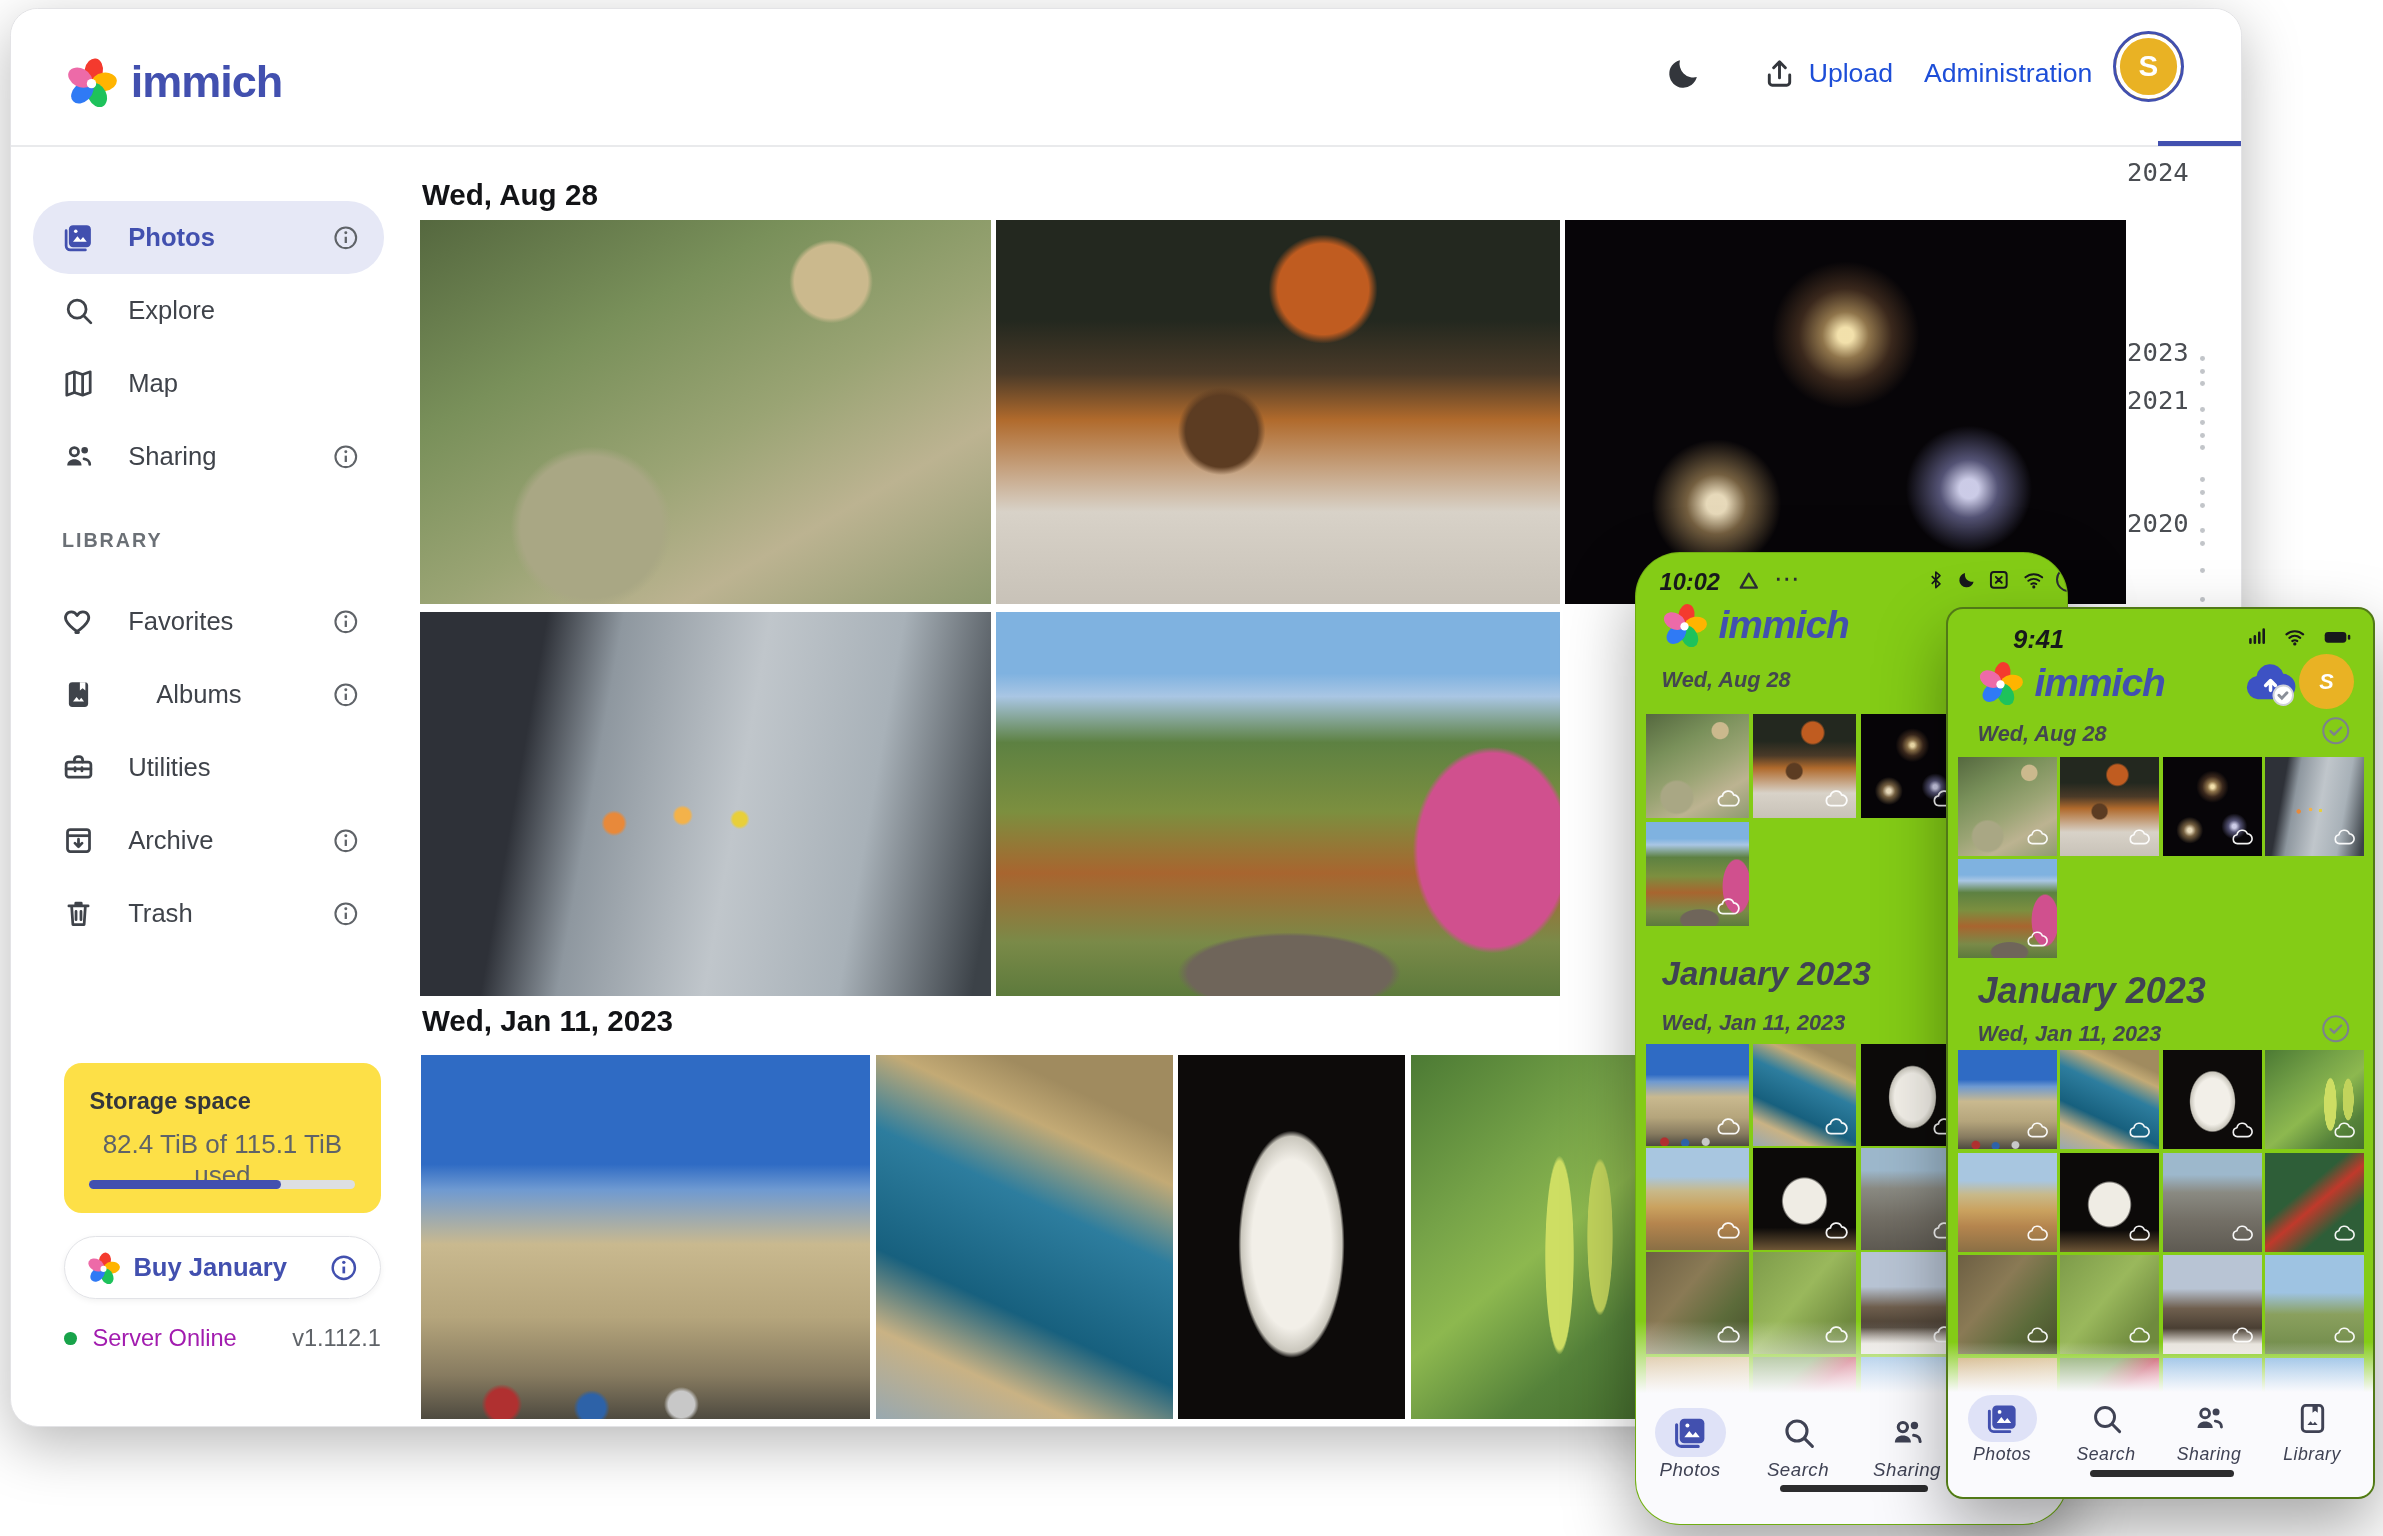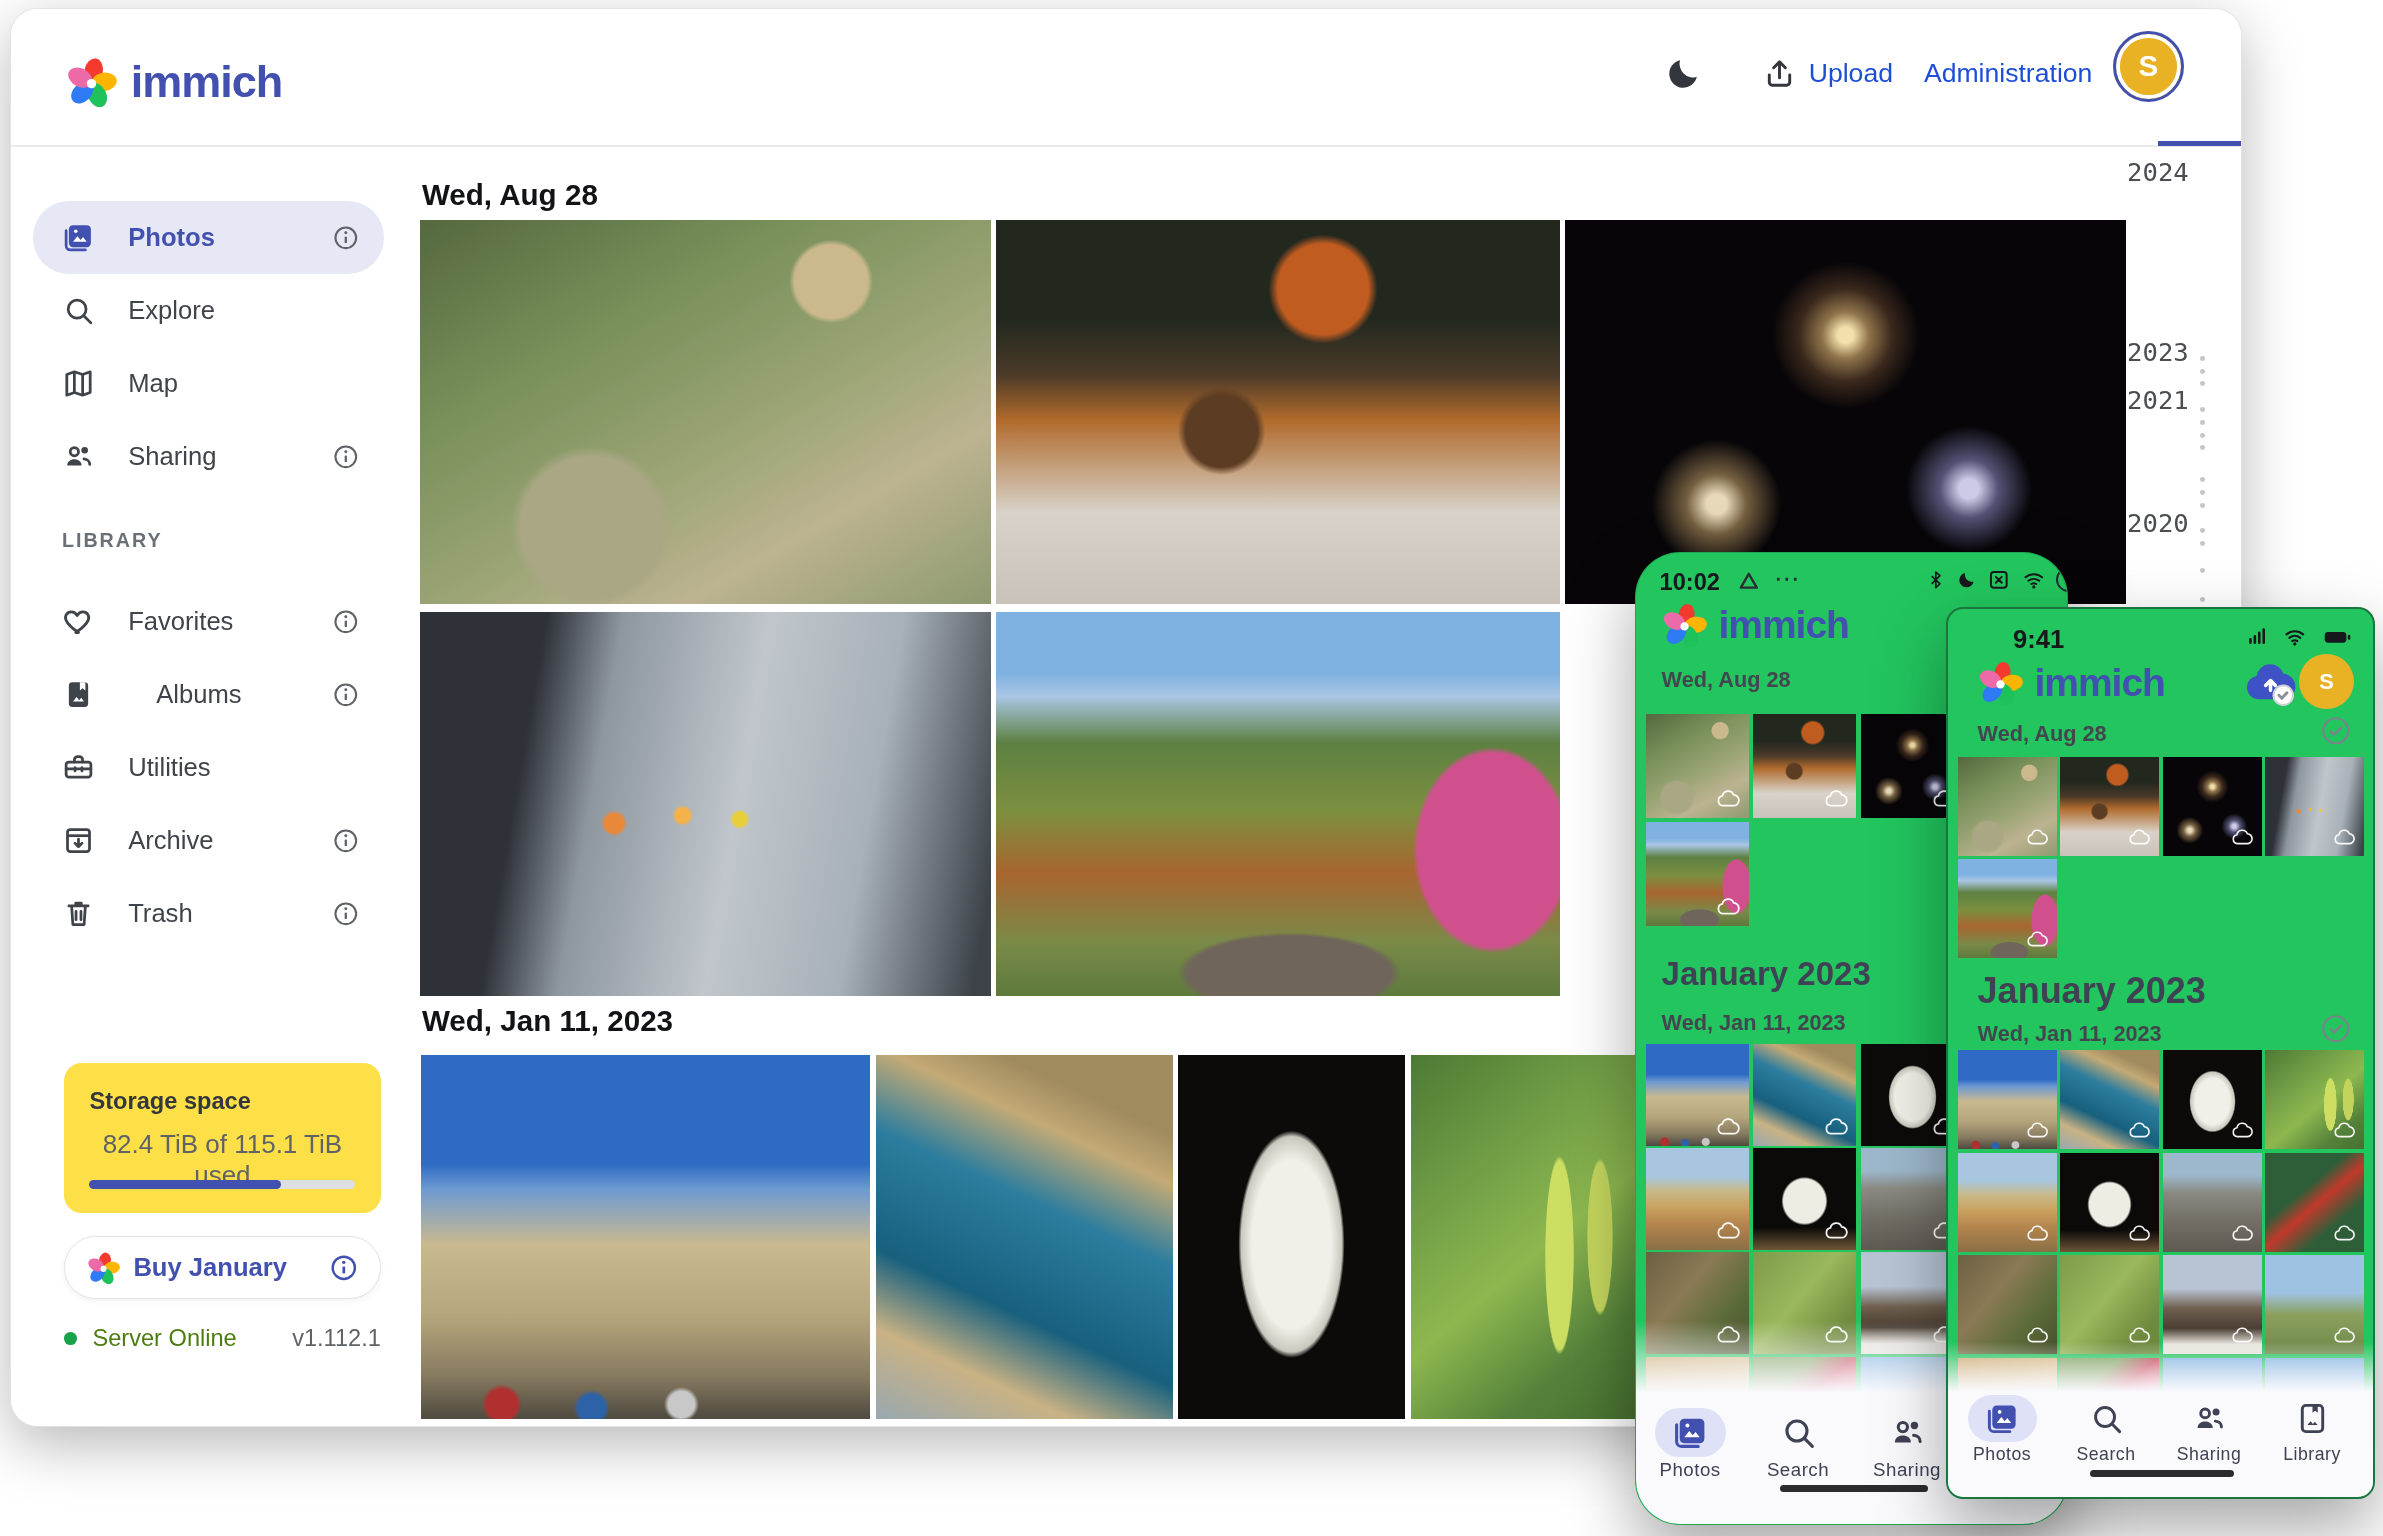--- a/index.html
+++ b/index.html
@@ -48,36 +48,36 @@
   .bar-track { position:absolute; left:25.6px; bottom:23.6px; width:266px; height:8.9px;
                background:#dddfe2; border-radius:4.9px; }
   .bar-fill  { height:8.9px; background:#4250af; border-radius:4.9px; }
 
   .buy-btn { position:absolute; left:53px; top:1227px; width:317px; height:63px; background:#fff;
              border:1px solid #e2e3e7; border-radius:31.5px; box-shadow:0 2px 5.9px rgba(0,0,0,.06);
              display:flex; align-items:center; padding:0 21.7px; cursor:pointer; }
   .buy-lbl { font-size:25.6px; font-weight:700; color:#4250af; margin-left:13.8px; flex:1; }
   .server-row { position:absolute; left:53px; top:1316px; width:317px; display:flex; align-items:center; }
   .dot-green { width:12.8px; height:12.8px; border-radius:50%; background:#18a34a; }
-  .server-lbl { font-size:23.6px; color:#4d7c0f; margin-left:15.8px; flex:1; }
+  .server-lbl { font-size:23.6px; color:#a21caf; margin-left:15.8px; flex:1; }
   .version { font-size:23.6px; color:#5f6368; }
 
   
   .dateheader { position:absolute; font-size:29.6px; font-weight:700; color:#121316; }
   .tile { position:absolute; cursor:pointer; }
 
   
   .tl-line { position:absolute; left:2147px; top:132px; width:85px; height:4.9px; background:#4250af; }
   .tl-year { position:absolute; left:2093px; width:108px; text-align:center;
              font-family:"DejaVu Sans Mono",monospace; font-size:25.6px; color:#4a4d52; }
   .tl-dot { position:absolute; left:2189px; width:4.9px; height:4.9px; border-radius:50%; background:#c2c5c9; }
 
   
-  .phone { position:absolute; background:#22c55e; overflow:hidden;
-           box-shadow:0 29.6px 69px rgba(0,0,0,.35); }
+  .phone { position:absolute; background:#84cc16; overflow:hidden;
+           box-shadow:0 29.6px 69px rgba(0,0,0,.35);font-style:italic; }
   .phone1 { left:1635px; top:552px; width:433px; height:973px; border-radius:45px; z-index:2;
             border:1px solid rgba(0,0,0,.15); }
   .phone2 { left:1946px; top:607px; width:429px; height:892px; border-radius:17px; z-index:3;
             border:2px solid rgba(20,20,25,.45); }
   .ptime { position:absolute; font-weight:700; color:#17181c; }
   .pbrand { font-size:39px; font-weight:700; color:#4250af; letter-spacing:-1px; }
   .pdate { position:absolute; font-size:21.7px; font-weight:600; color:#43464f; }
   .pmonth { position:absolute; font-size:36px; font-weight:600; color:#3f4254; }
   .ptile { position:absolute; }
   .cloudwrap { position:absolute; right:7.9px; bottom:5.9px; opacity:.95; }

